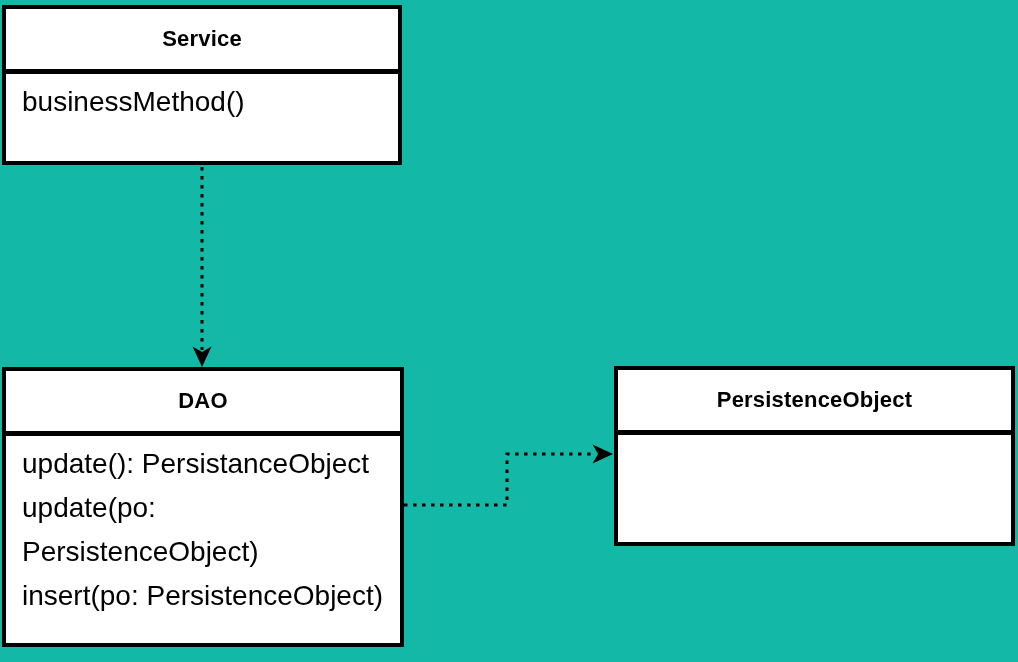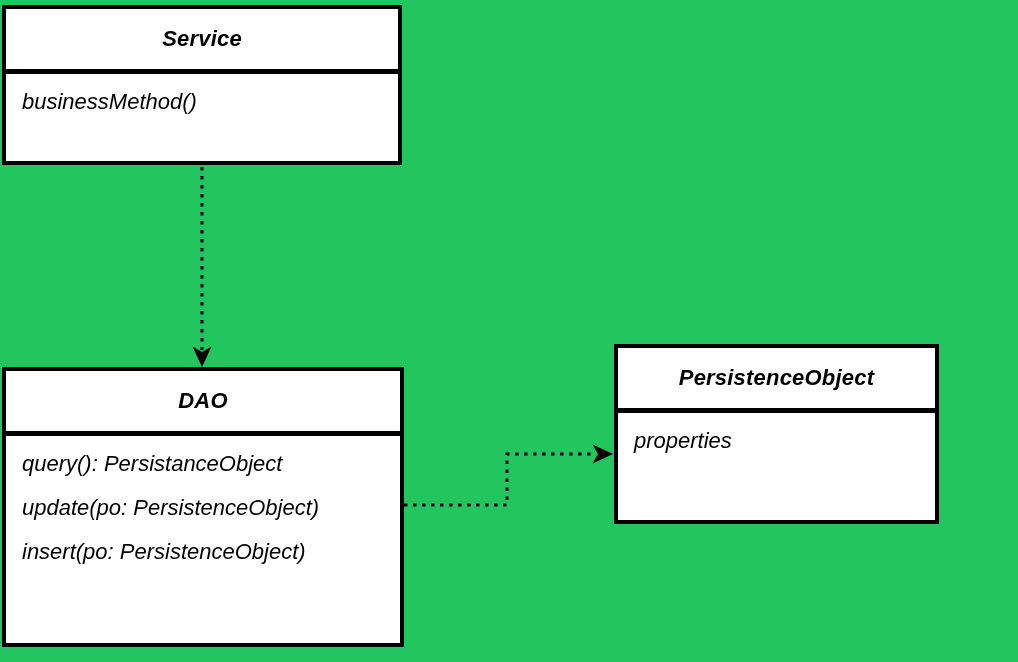--- a/index.html
+++ b/index.html
@@ -1,50 +1,49 @@
 <!DOCTYPE html>
 <html><head>
 <meta charset="utf-8">
 <style>
   * { margin: 0; padding: 0; box-sizing: border-box; }
   html, body { background: #ffffff; }
   .canvas {
     position: relative;
     width: 1018px;
     height: 662px;
-    background: #22c55e;
+    background: #14b8a6;
     font-family: "Liberation Sans", "DejaVu Sans", sans-serif;
     color: #000000;
     overflow: hidden;
-    font-style: italic;
   }
   .uml-class {
     position: absolute;
     border: 4px solid #000000;
     background: #ffffff;
   }
   .uml-title {
     height: 65px;
     border-bottom: 5px solid #000000;
     display: flex;
     align-items: center;
     justify-content: center;
     font-weight: 700;
     font-size: 22px;
     letter-spacing: 0.2px;
   }
   .uml-body {
     padding: 6px 8px 0 16px;
-    font-size: 22px;
+    font-size: 28px;
     line-height: 44px;
     font-weight: 400;
   }
   #box-service { left: 2px;   top: 5px;   width: 400px; height: 160px; }
   #box-dao     { left: 2px;   top: 367px; width: 402px; height: 280px; }
-  #box-po      { left: 614px; top: 344px; width: 325px; height: 180px; }
+  #box-po      { left: 614px; top: 366px; width: 401px; height: 180px; }
   .connector-layer {
     position: absolute;
     left: 0; top: 0;
     width: 1018px;
     height: 662px;
     pointer-events: none;
   }
 </style>
 </head>
 <body>
@@ -67,26 +66,23 @@
   <div class="uml-class" id="box-service">
     <div class="uml-title">Service</div>
     <div class="uml-body">
       <div class="uml-member">businessMethod()</div>
     </div>
   </div>
 
   <div class="uml-class" id="box-dao">
     <div class="uml-title">DAO</div>
     <div class="uml-body">
-      <div class="uml-member">query(): PersistanceObject</div>
+      <div class="uml-member">update(): PersistanceObject</div>
       <div class="uml-member">update(po: PersistenceObject)</div>
       <div class="uml-member">insert(po: PersistenceObject)</div>
     </div>
   </div>
 
   <div class="uml-class" id="box-po">
     <div class="uml-title">PersistenceObject</div>
-    <div class="uml-body">
-      <div class="uml-member">properties</div>
-    </div>
   </div>
 
 </div>
 
 </body></html>

